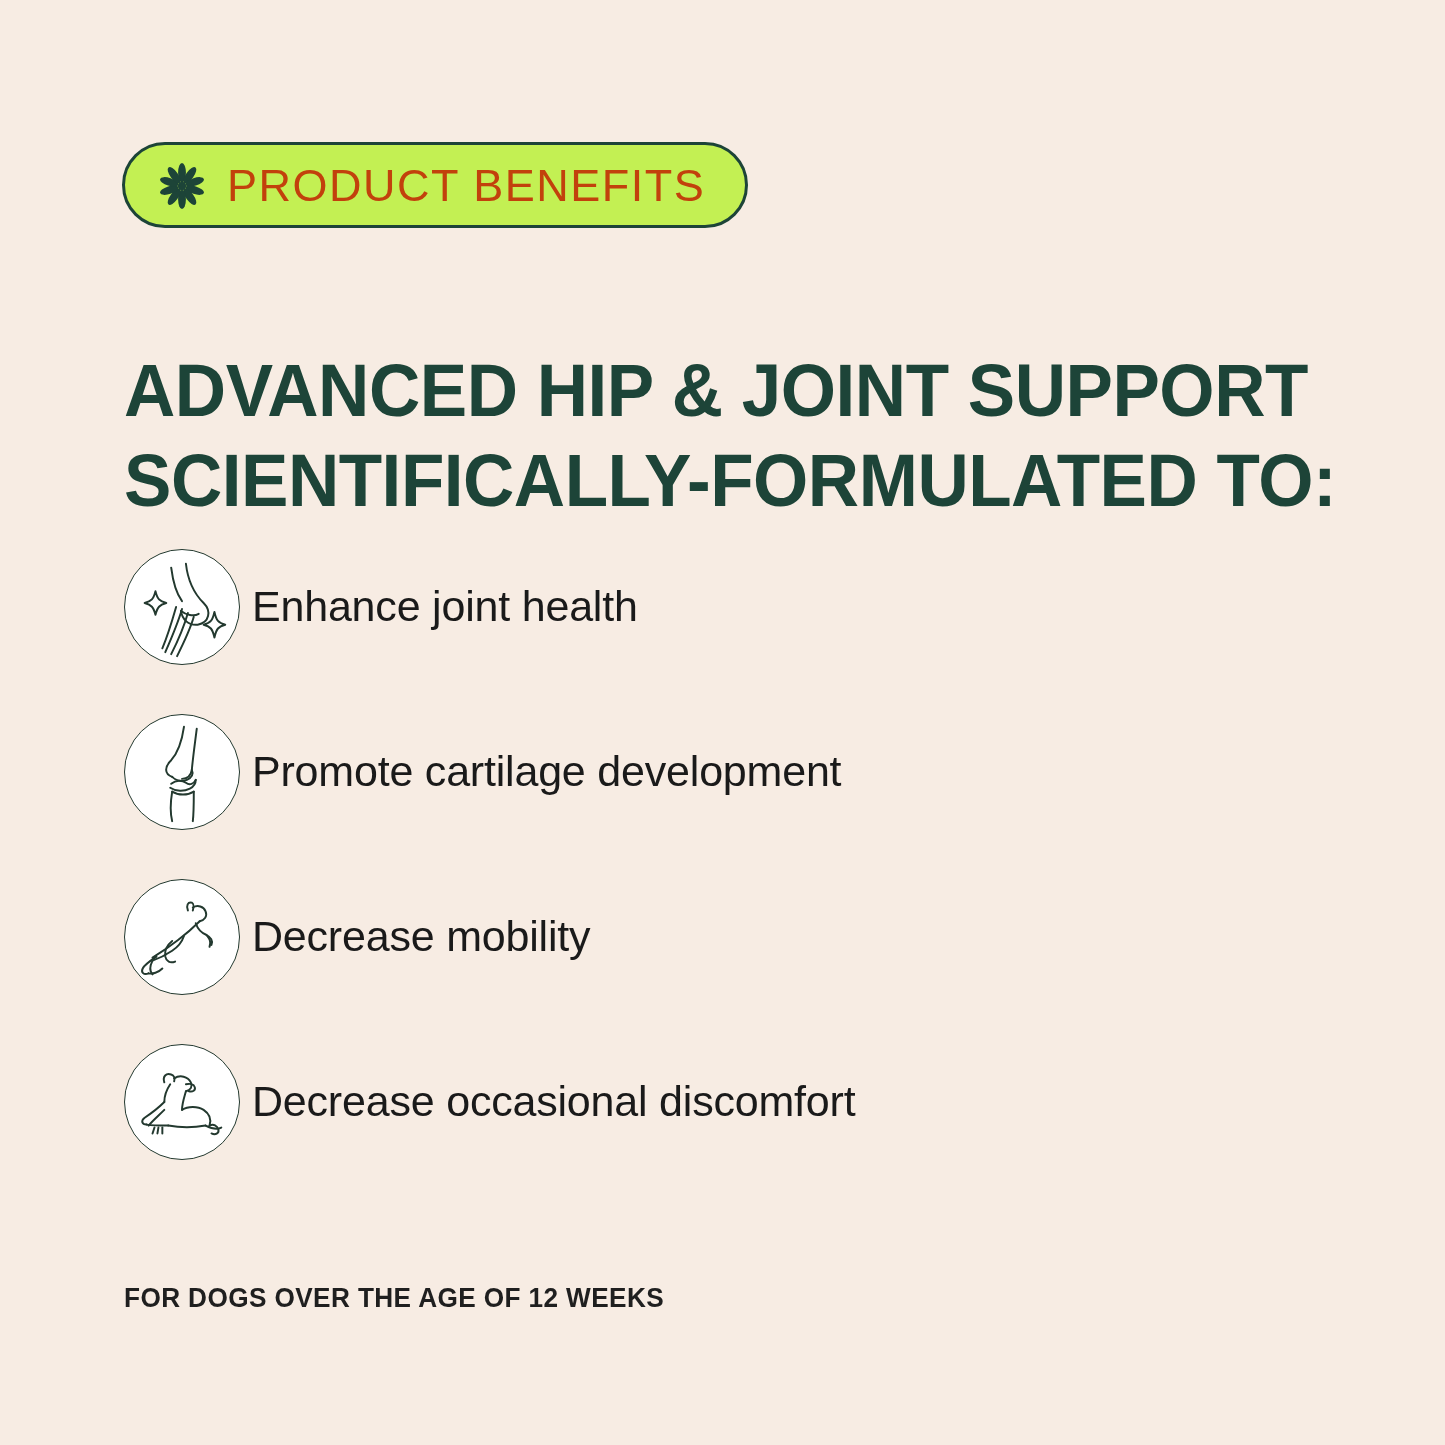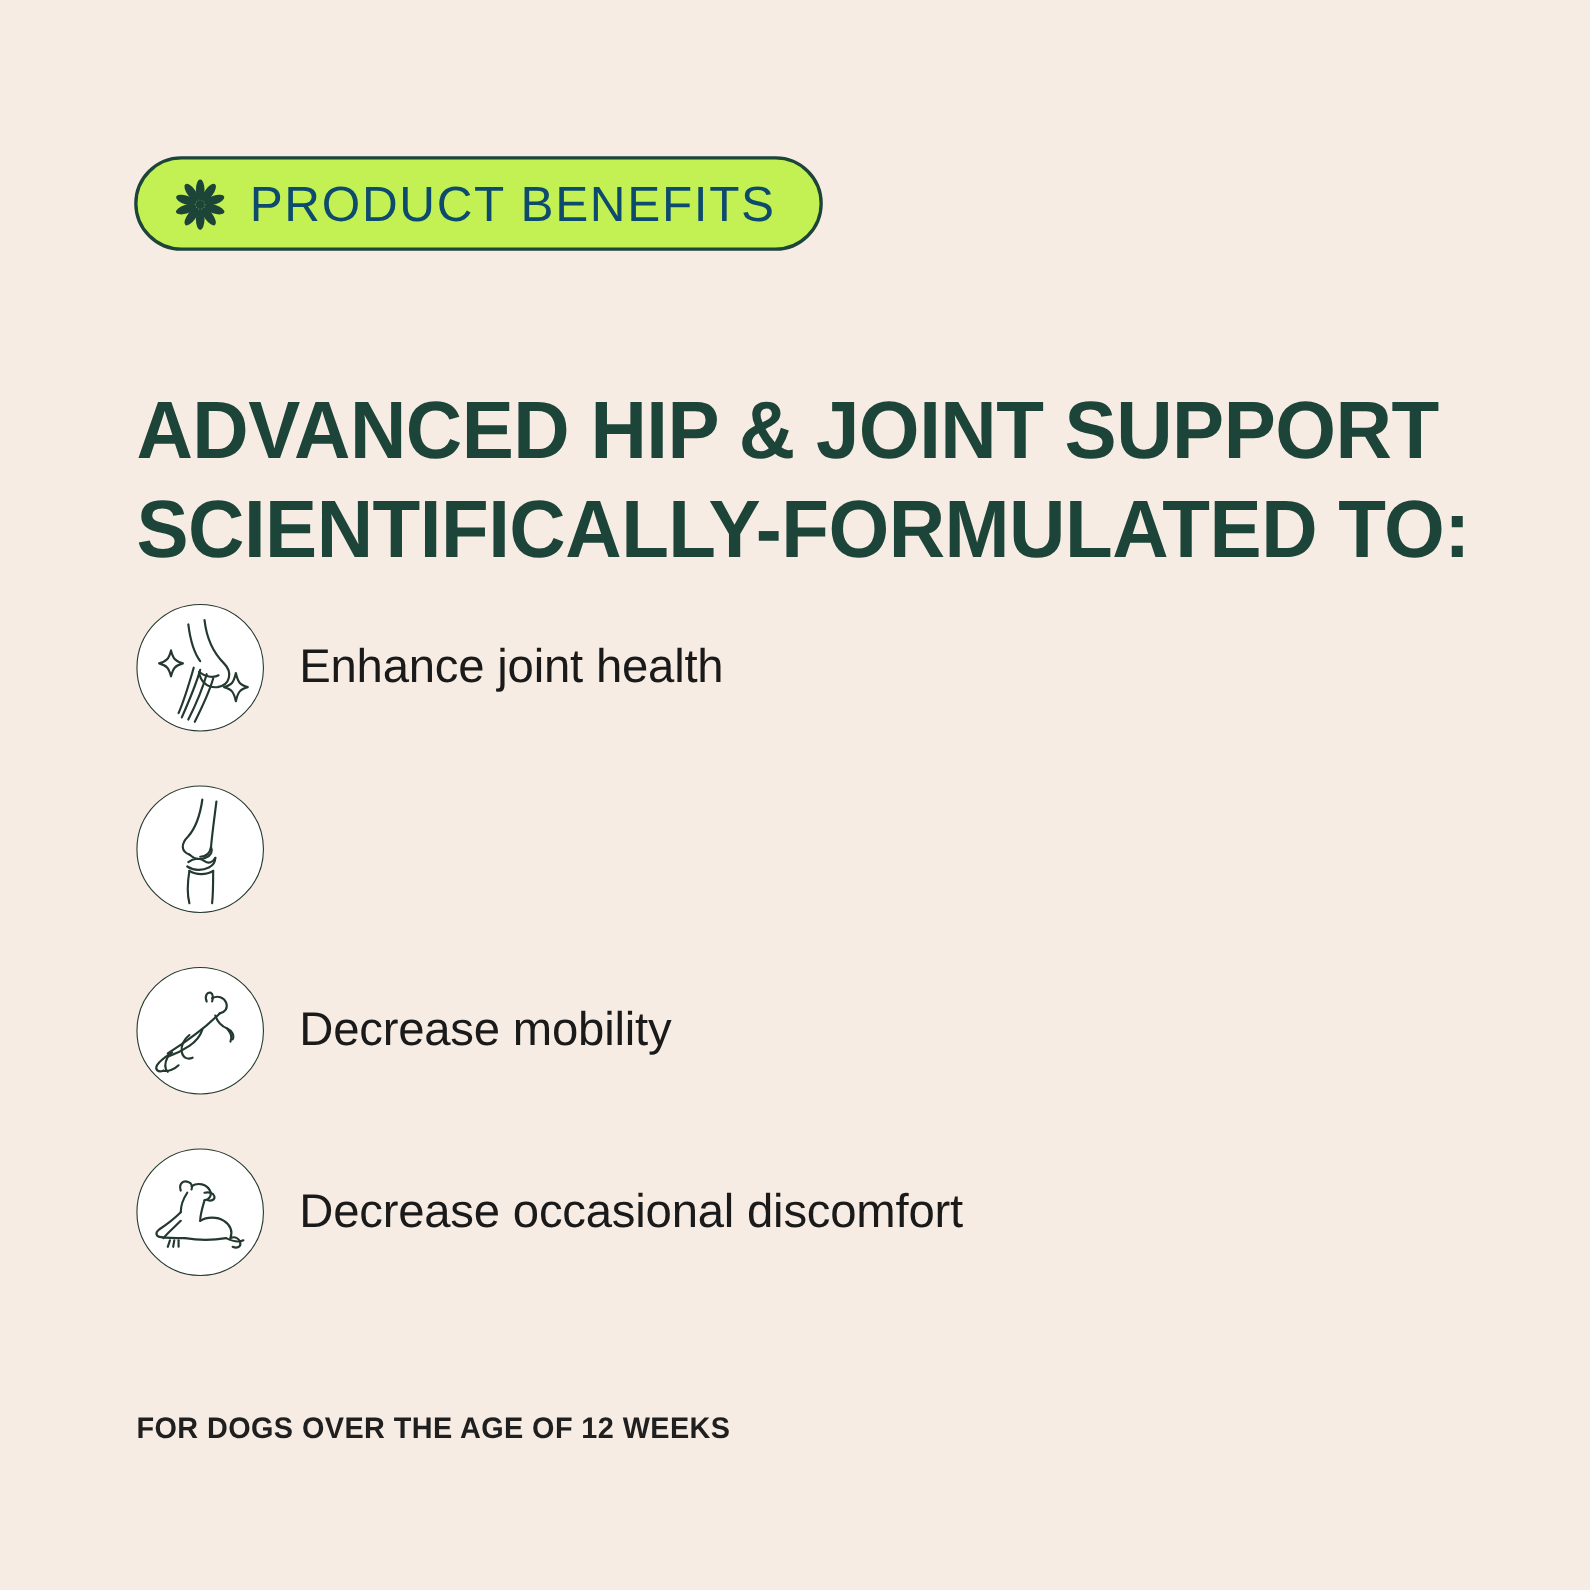--- a/index.html
+++ b/index.html
@@ -34,21 +34,21 @@
     width: 46px;
     height: 46px;
     flex: none;
     display: block;
     margin-top: 2px;
   }
   .badge-text {
     font-size: 45px;
     line-height: 1;
     letter-spacing: 1.5px;
-    color: #0c4a6e;
+    color: #c2410c;
     font-weight: 400;
     white-space: nowrap;
     transform: scaleX(1.0);
   }
 
   
   .headline {
     position: absolute;
     left: 124px;
     top: 296px;
@@ -88,21 +88,21 @@
     background: #ffffff;
     box-sizing: border-box;
     overflow: hidden;
   }
   .benefit-icon svg {
     display: block;
     width: 100%;
     height: 100%;
   }
   .benefit-label {
-    margin-left: 32px;
+    margin-left: 12px;
     font-size: 43px;
     line-height: 1.1;
     color: #1a1a1a;
     font-weight: 400;
     letter-spacing: -0.2px;
     white-space: nowrap;
   }
 
   
   .footer-note {
@@ -205,20 +205,21 @@
 
           <path d="M47 70 C 52 66, 58 66, 62 69 C 66 72, 70 70, 72 66"></path>
           <path d="M46 74 C 52 78, 60 78, 66 75 C 70 73, 72 70, 72 66"></path>
 
           <path d="M48 78 C 46 90, 46 100, 48 108"></path>
           <path d="M70 78 C 70 90, 70 100, 69 108"></path>
           <path d="M48 78 C 54 82, 64 82, 70 78"></path>
         </g>
       </svg>
     </span>
+    <span class="benefit-label">Promote cartilage development</span>
   </div>
 
   <div class="benefit-row">
     <span class="benefit-icon">
       <svg viewBox="0 0 116 116">
         <g fill="none" stroke="#23392f" stroke-width="2" stroke-linecap="round" stroke-linejoin="round">
 
           <path d="M64 31 C 62 26, 64 22, 68 23 C 70 24, 70 28, 69 31"></path>
           <path d="M69 28 C 74 25, 80 27, 82 32 C 84 37, 81 41, 76 42"></path>
 

